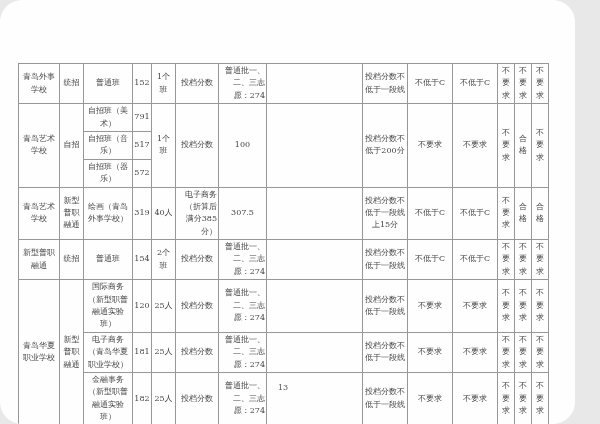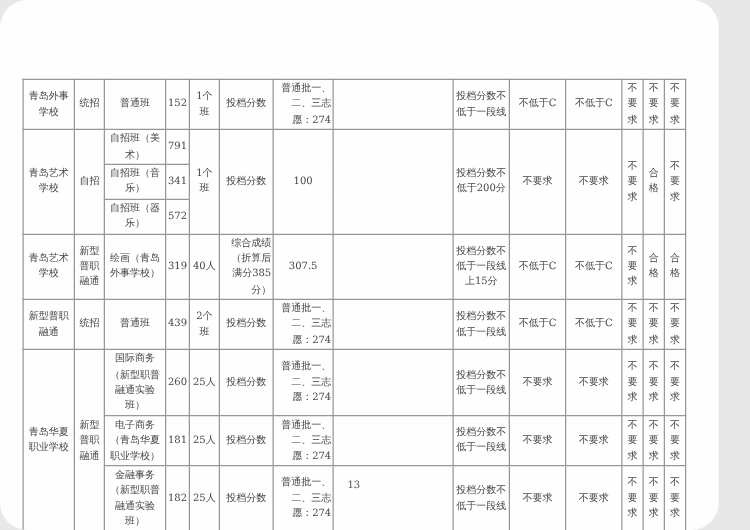--- a/index.html
+++ b/index.html
@@ -96,66 +96,66 @@
       <td rowspan="3"></td>
       <td rowspan="3">投档分数不低于200分</td>
       <td rowspan="3">不要求</td>
       <td rowspan="3">不要求</td>
       <td rowspan="3">不要求</td>
       <td rowspan="3">合格</td>
       <td rowspan="3">不要求</td>
     </tr>
     <tr style="height:23px">
       <td>自招班（音乐）</td>
-      <td>341</td>
+      <td>517</td>
     </tr>
     <tr style="height:23px">
       <td>自招班（器乐）</td>
       <td>572</td>
     </tr>
 
     <tr style="height:36px">
       <td>青岛艺术学校</td>
       <td>新型普职融通</td>
       <td>绘画（青岛外事学校）</td>
       <td>319</td>
       <td>40人</td>
-      <td class="al">综合成绩（折算后满分385分）</td>
+      <td class="al">电子商务（折算后满分385分）</td>
       <td>307.5</td>
       <td></td>
       <td>投档分数不低于一段线上15分</td>
       <td>不低于C</td>
       <td>不低于C</td>
       <td>不要求</td>
       <td>合格</td>
       <td>合格</td>
     </tr>
 
     <tr style="height:36px">
       <td>新型普职融通</td>
       <td>统招</td>
       <td>普通班</td>
-      <td>439</td>
+      <td>154</td>
       <td>2个班</td>
       <td>投档分数</td>
       <td class="al">普通批一、二、三志愿：274</td>
       <td></td>
       <td>投档分数不低于一段线</td>
       <td>不低于C</td>
       <td>不低于C</td>
       <td>不要求</td>
       <td>不要求</td>
       <td>不要求</td>
     </tr>
 
     <tr style="height:35px">
       <td rowspan="3">青岛华夏职业学校</td>
       <td rowspan="3">新型普职融通</td>
       <td>国际商务（新型职普融通实验班）</td>
-      <td>260</td>
+      <td>120</td>
       <td>25人</td>
       <td>投档分数</td>
       <td class="al">普通批一、二、三志愿：274</td>
       <td></td>
       <td>投档分数不低于一段线</td>
       <td>不要求</td>
       <td>不要求</td>
       <td>不要求</td>
       <td>不要求</td>
       <td>不要求</td>

